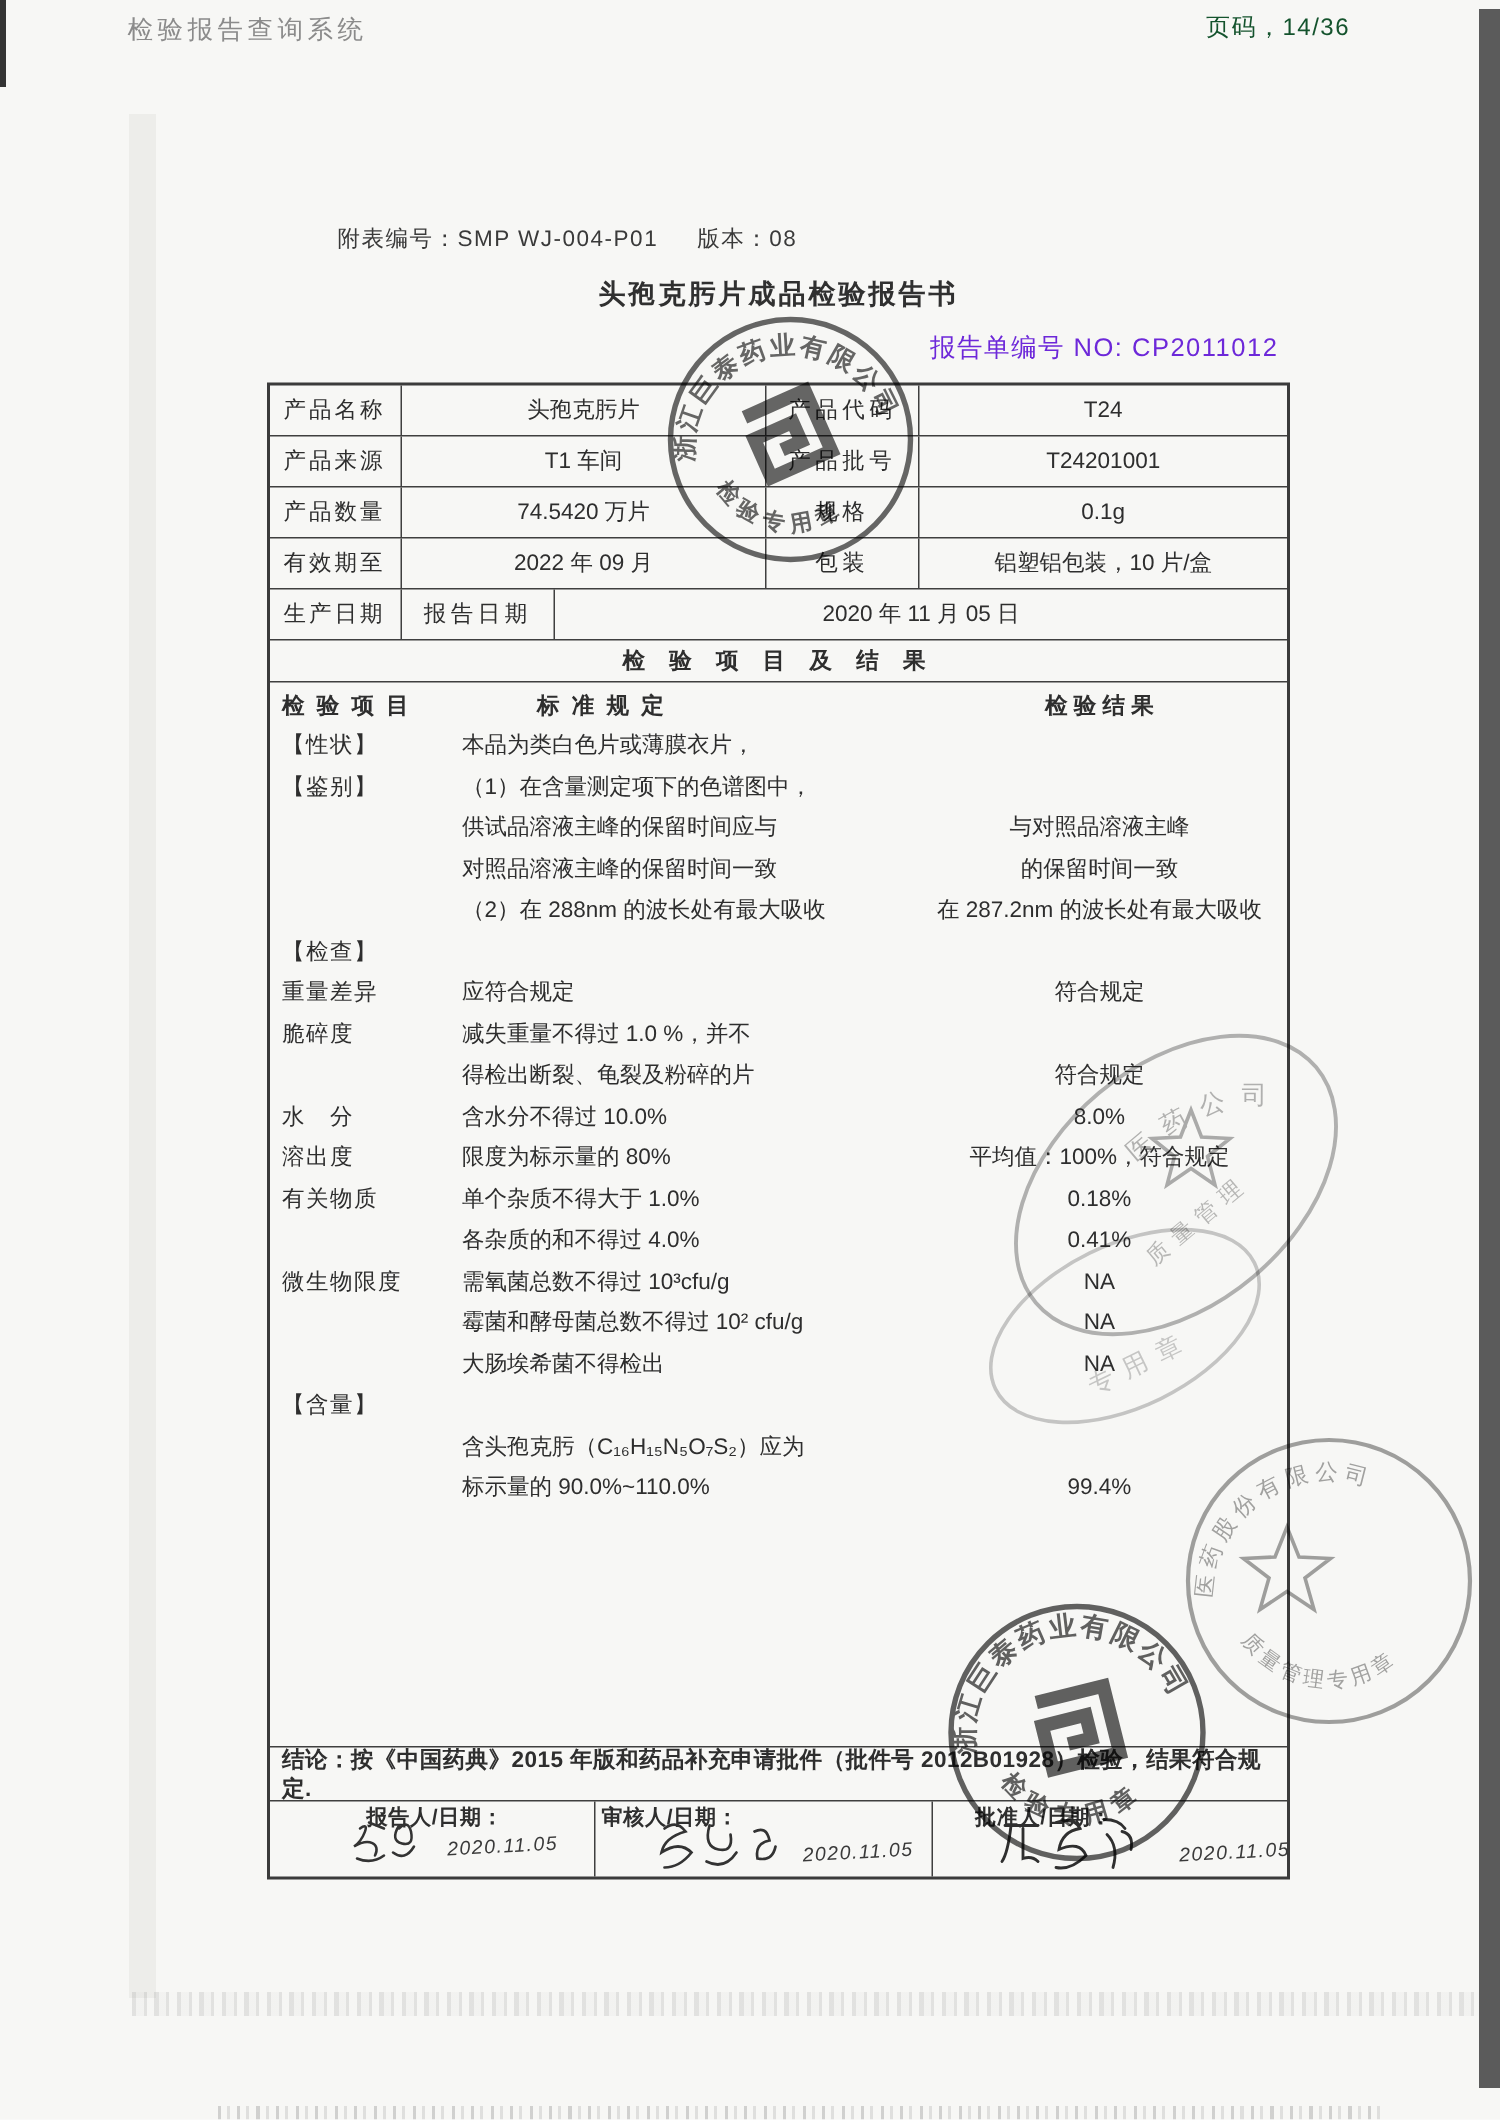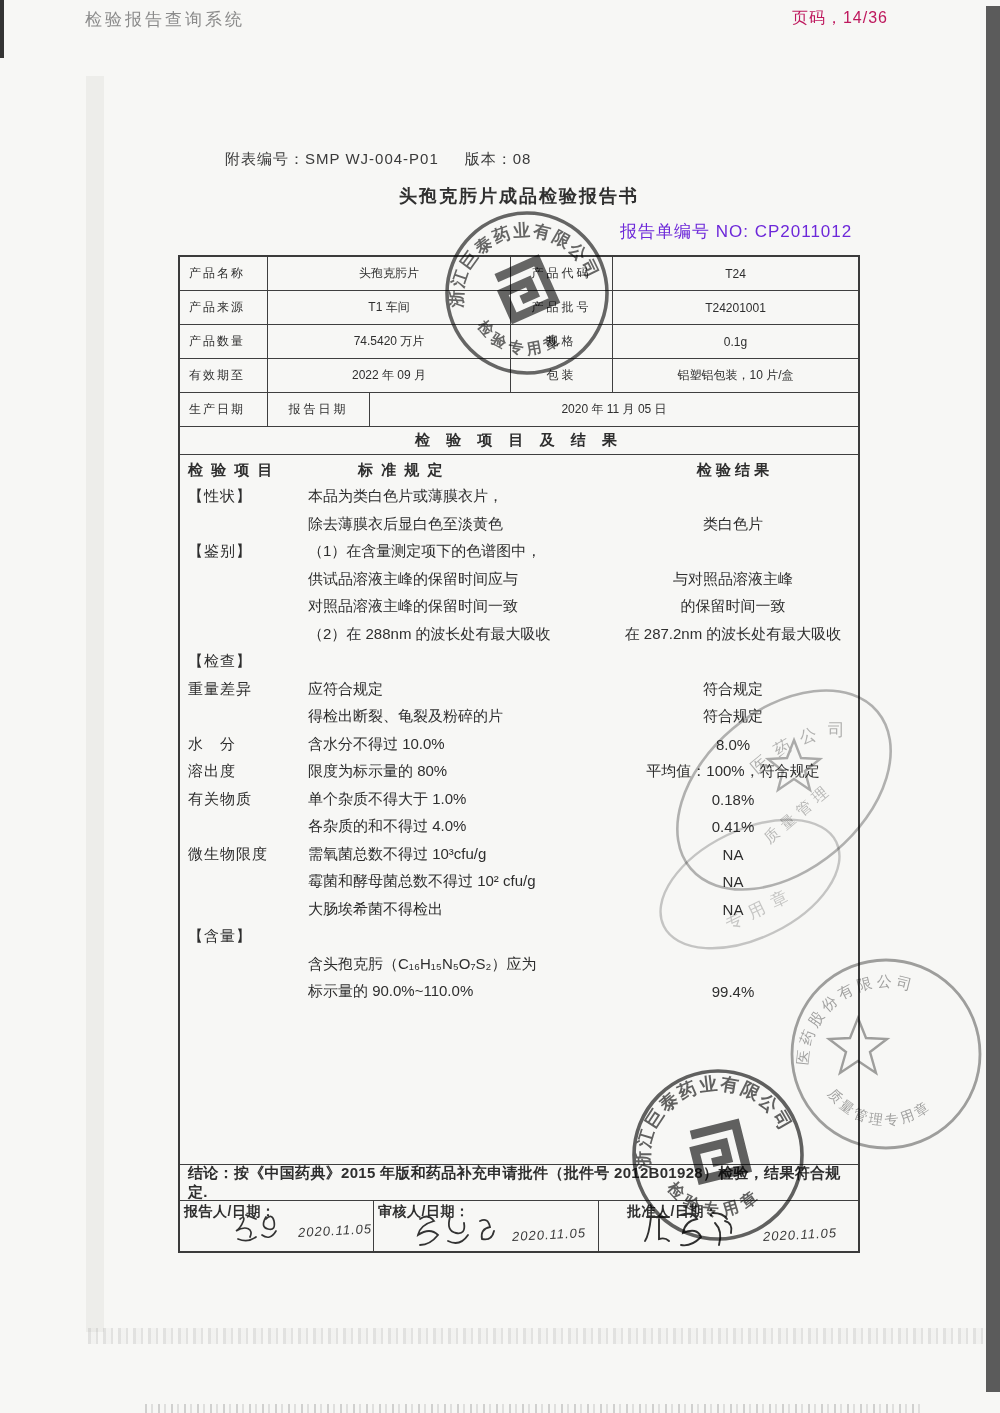--- a/index.html
+++ b/index.html
@@ -6,42 +6,42 @@
   html,body { width:1000px; height:1413px; }
   body {
     position:relative;
     background:#f7f7f5;
     font-family:"Liberation Sans","DejaVu Sans",sans-serif;
     color:#2e2e2e;
     overflow:hidden;
   }
   
   .viewer-title { position:absolute; left:85px; top:8px; font-size:17px; color:#8b8b8b; letter-spacing:3px; }
-  .viewer-page  { position:absolute; right:112px; top:8px; font-size:16px; color:#be185d; letter-spacing:1px; }
+  .viewer-page  { position:absolute; right:100px; top:8px; font-size:16px; color:#14532d; letter-spacing:1px; }
 
   
   .corner-mark { position:absolute; left:0; top:0; width:4px; height:58px; background:#343434; }
   .left-shadow { position:absolute; left:86px; top:76px; width:18px; height:1256px; background:#ededea; }
   .right-band  { position:absolute; left:986px; top:6px; width:14px; height:1386px; background:#5b5b5b; z-index:50; }
   .bottom-speckle { position:absolute; left:88px; top:1328px; width:898px; height:16px; opacity:.8;
     background:repeating-linear-gradient(90deg, rgba(150,150,150,.28) 0 3px, rgba(205,205,205,.14) 3px 8px, rgba(125,125,125,.22) 8px 10px, rgba(230,230,230,.08) 10px 15px); }
   .cutoff-text { position:absolute; left:145px; top:1404px; width:775px; height:9px; opacity:.55;
     background:repeating-linear-gradient(90deg, rgba(130,130,130,.6) 0 2px, transparent 2px 6px, rgba(150,150,150,.45) 6px 8px, transparent 8px 13px); }
 
   
   .doc-meta { position:absolute; left:225px; top:150px; font-size:15px; letter-spacing:1px; color:#3a3a3a; }
   .doc-meta .v { margin-right:26px; }
   .doc-title { position:absolute; left:178px; top:184px; width:682px; text-align:center;
     font-size:18px; font-weight:bold; letter-spacing:2px; color:#303030; }
   .report-no { position:absolute; left:620px; top:220px; font-size:17px; letter-spacing:1px; color:#6d28d9; }
 
   
   .sheet { position:absolute; left:178px; top:255px; width:682px; border:2px solid #3b3b3b; background:transparent; }
   .row { display:flex; height:34px; border-bottom:1.5px solid #3f3f3f; align-items:stretch; }
-  .cell { display:flex; align-items:center; font-size:12px; }
+  .cell { display:flex; align-items:center; font-size:15px; }
   .c-l { justify-content:flex-start; padding-left:9px; letter-spacing:2px; }
   .c-c { justify-content:center; }
   .w1 { width:88px;  border-right:1.5px solid #3f3f3f; }
   .w2 { width:243px; border-right:1.5px solid #3f3f3f; }
   .w3 { width:102px; border-right:1.5px solid #3f3f3f; letter-spacing:3px; justify-content:center; padding-left:0; }
   .w4 { flex:1; }
   .basis-val { flex:1; padding-left:10px; letter-spacing:.5px; }
   .section-row { height:28px; border-bottom:1.5px solid #3f3f3f; display:flex; align-items:center; justify-content:center;
     font-weight:bold; font-size:15px; letter-spacing:6px; }
 
@@ -54,21 +54,21 @@
   .col-r { width:250px; text-align:center; flex-shrink:0; }
   .res-head .col-s { letter-spacing:2px; padding-left:50px; }
   .res-head .col-i { letter-spacing:2px; }
 
   .conclusion-row { height:36px; border-bottom:1.5px solid #3f3f3f; display:flex; align-items:center;
     font-size:15px; font-weight:bold; padding-left:8px; letter-spacing:.3px; }
 
   .signoff { display:flex; height:50px; }
   .sig-cell { position:relative; border-right:1.5px solid #3f3f3f; font-size:14px; padding:2px 0 0 4px; }
   .sig-cell:last-child { border-right:none;margin-left:24px; }
-  .sc1 { width:194px; } .sc2 { width:225px; } .sc3 { flex:1; }
+  .sc1 { width:217px;text-align:center; } .sc2 { width:225px; } .sc3 { flex:1; }
   .sig-label { font-weight:bold; letter-spacing:.5px; }
   .sig-script { position:absolute; pointer-events:none; }
   .sig-date { position:absolute; font-size:13px; font-style:italic; color:#3a3a3a; transform:rotate(-3deg); letter-spacing:1px; }
 
   
   .stamp { position:absolute; mix-blend-mode:multiply; pointer-events:none; }
   .st-a { left:441px; top:205px; width:172px; height:174px; opacity:.82; z-index:10; }
   .st-b { left:630px; top:1057px; width:176px; height:196px; opacity:.85; z-index:10; }
   .st-c { left:652px; top:662px; width:264px; height:256px; opacity:.65; z-index:8; }
   .st-d { left:643px; top:798px; width:214px; height:172px; opacity:.5; z-index:8; }
@@ -140,25 +140,20 @@
       <div class="col-r">检 验 结 果</div>
     </div>
     <div>
 
         <div class="res-row">
           <div class="col-i">【性状】</div>
           <div class="col-s">本品为类白色片或薄膜衣片，</div>
           <div class="col-r"></div>
         </div>
 
-        <div class="res-row">
-          <div class="col-i"></div>
-          <div class="col-s">除去薄膜衣后显白色至淡黄色</div>
-          <div class="col-r">类白色片</div>
-        </div>
 
         <div class="res-row">
           <div class="col-i">【鉴别】</div>
           <div class="col-s">（1）在含量测定项下的色谱图中，</div>
           <div class="col-r"></div>
         </div>
 
         <div class="res-row">
           <div class="col-i"></div>
           <div class="col-s">供试品溶液主峰的保留时间应与</div>
@@ -182,20 +177,25 @@
           <div class="col-s"></div>
           <div class="col-r"></div>
         </div>
 
         <div class="res-row">
           <div class="col-i">重量差异</div>
           <div class="col-s">应符合规定</div>
           <div class="col-r">符合规定</div>
         </div>
 
+        <div class="res-row">
+          <div class="col-i">脆碎度</div>
+          <div class="col-s">减失重量不得过 1.0 %，并不</div>
+          <div class="col-r"></div>
+        </div>
 
         <div class="res-row">
           <div class="col-i"></div>
           <div class="col-s">得检出断裂、龟裂及粉碎的片</div>
           <div class="col-r">符合规定</div>
         </div>
 
         <div class="res-row">
           <div class="col-i">水　分</div>
           <div class="col-s">含水分不得过 10.0%</div>

